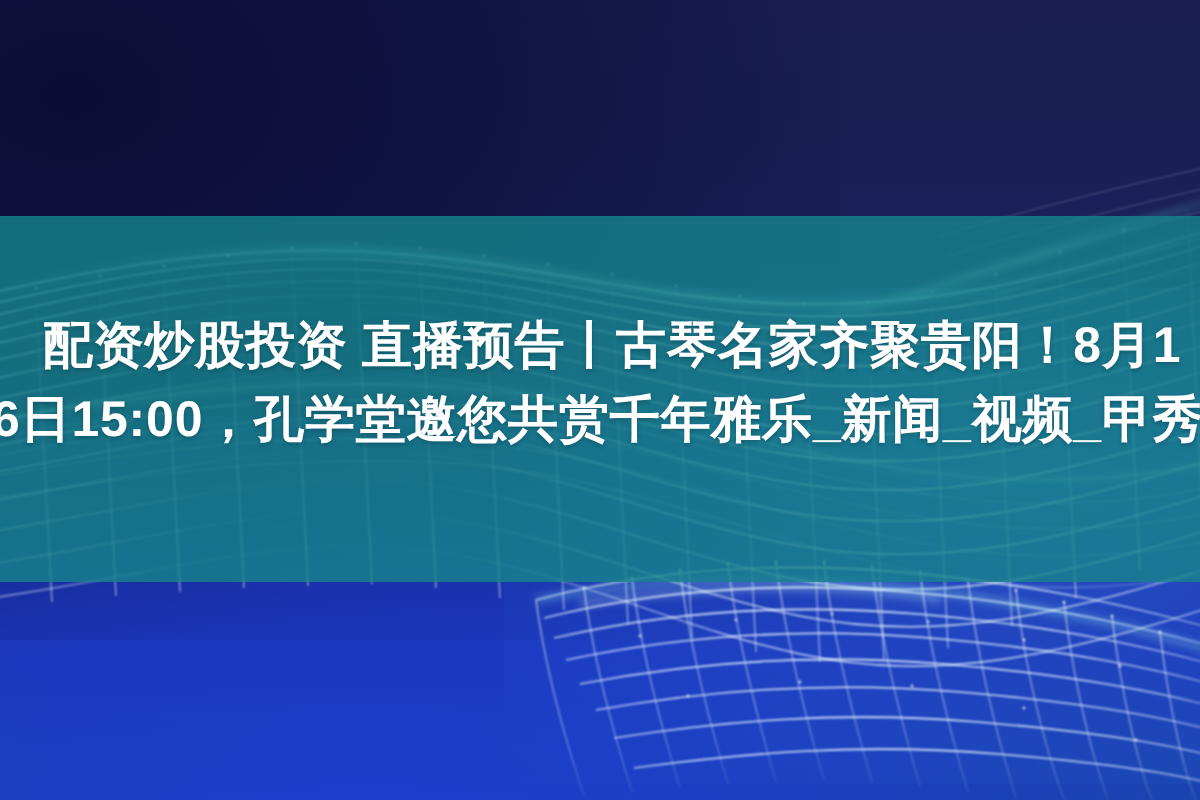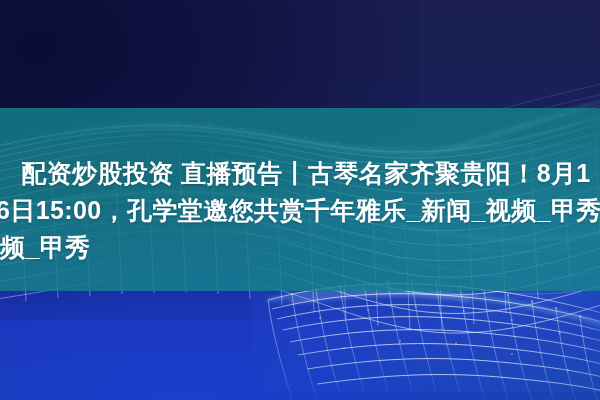--- a/index.html
+++ b/index.html
@@ -100,21 +100,21 @@
   
   .headline {
     position: absolute;
     left: 0;
     right: 0;
     top: 108px;
     height: 183px;
     display: flex;
     flex-direction: column;
     justify-content: flex-start;
-    align-items: flex-start;
+    align-items: center;
     padding-top: 47px;
     box-sizing: border-box;
   }
   .hl-line {
     color: #ffffff;
     font-weight: 700;
     font-size: 25px;
     line-height: 37px;
     letter-spacing: 0.4px;
     white-space: nowrap;
@@ -333,17 +333,16 @@
   </svg>
 
   <div class="band">
     <div class="band-topline"></div>
   </div>
 
   <div class="clipper">
     <div class="headline">
       <div class="hl-line clip l1">配资炒股投资 直播预告丨古琴名家齐聚贵阳！8月1</div>
       <div class="hl-line clip l2">6日15:00，孔学堂邀您共赏千年雅乐_新闻_视频_甲秀</div>
-      <div class="hl-line l3">频_甲秀</div>
     </div>
   </div>
 
 </div>
 
 </body></html>

